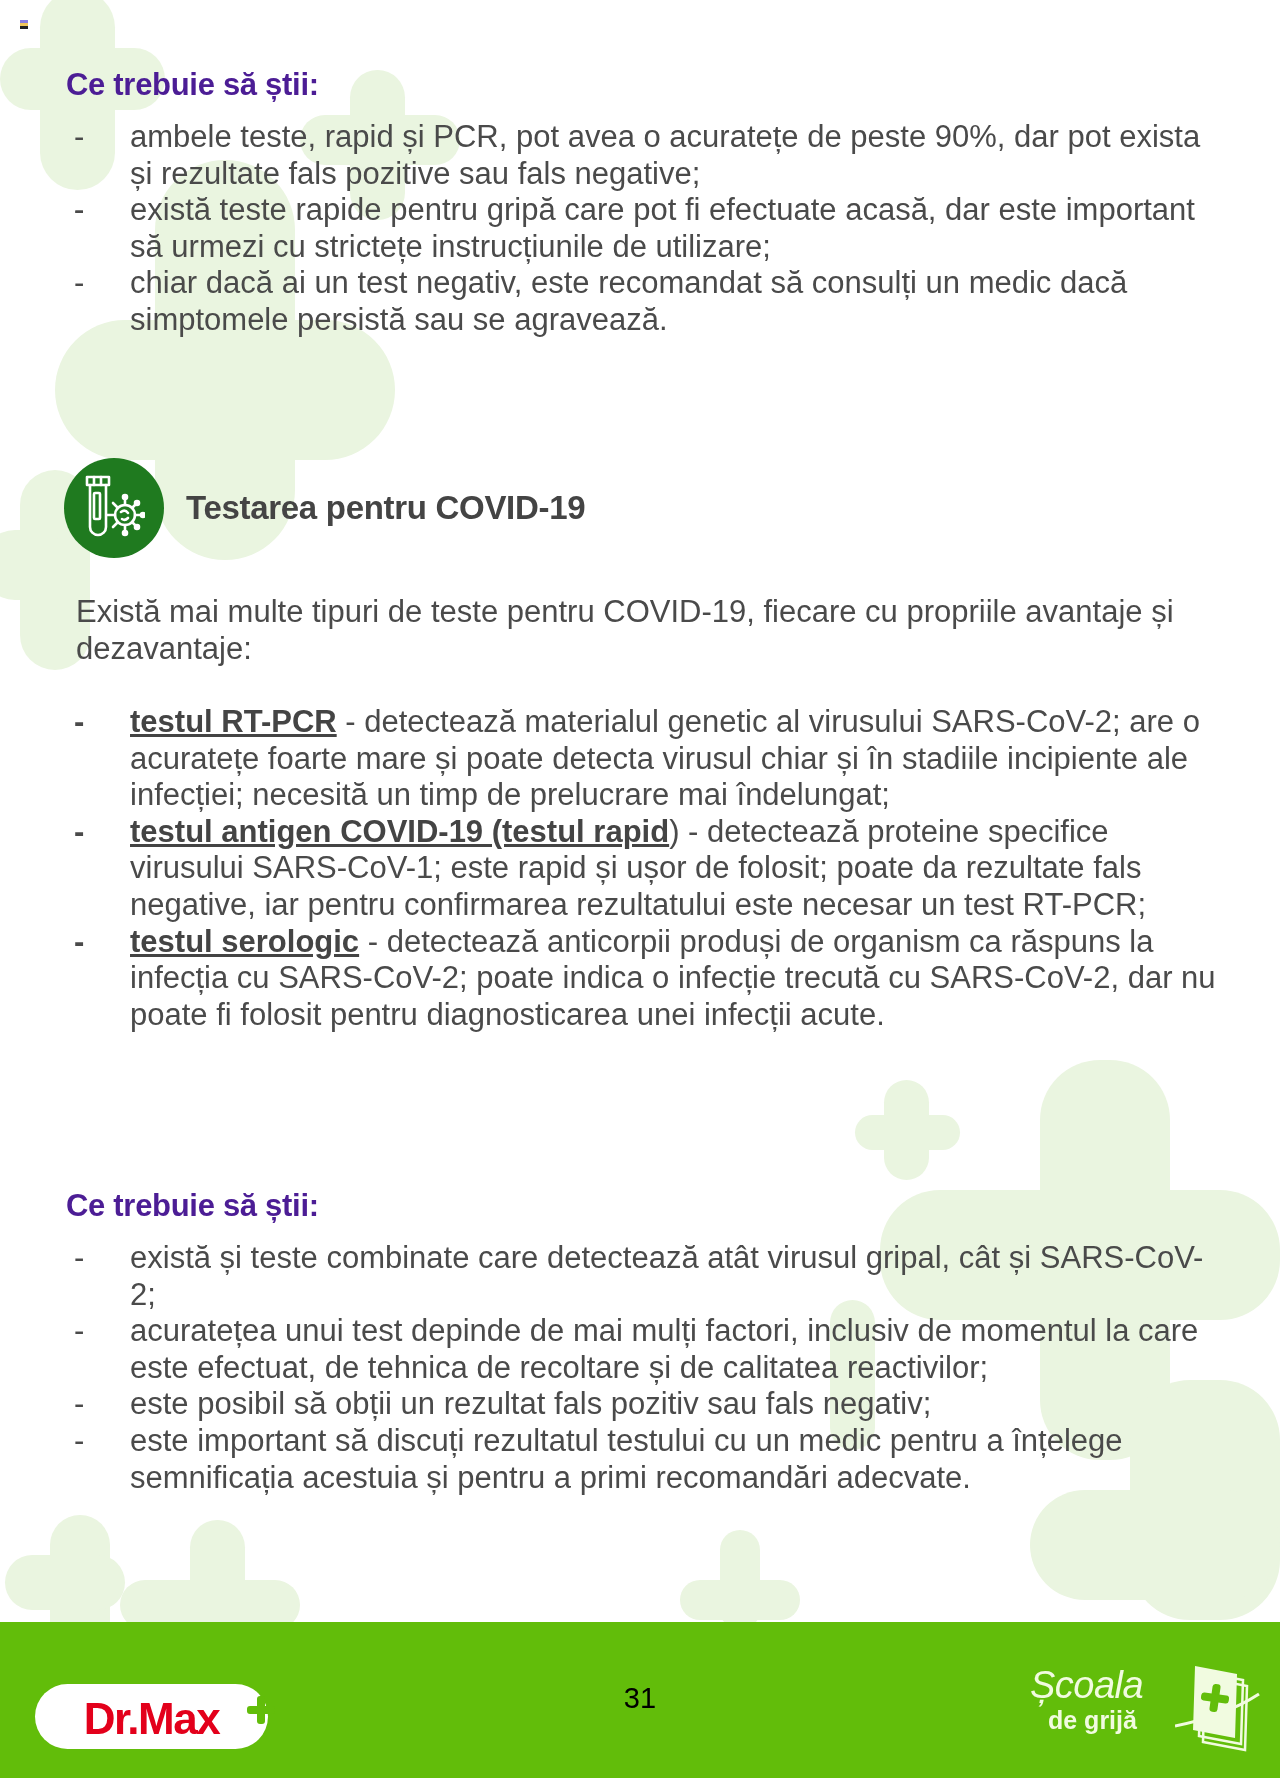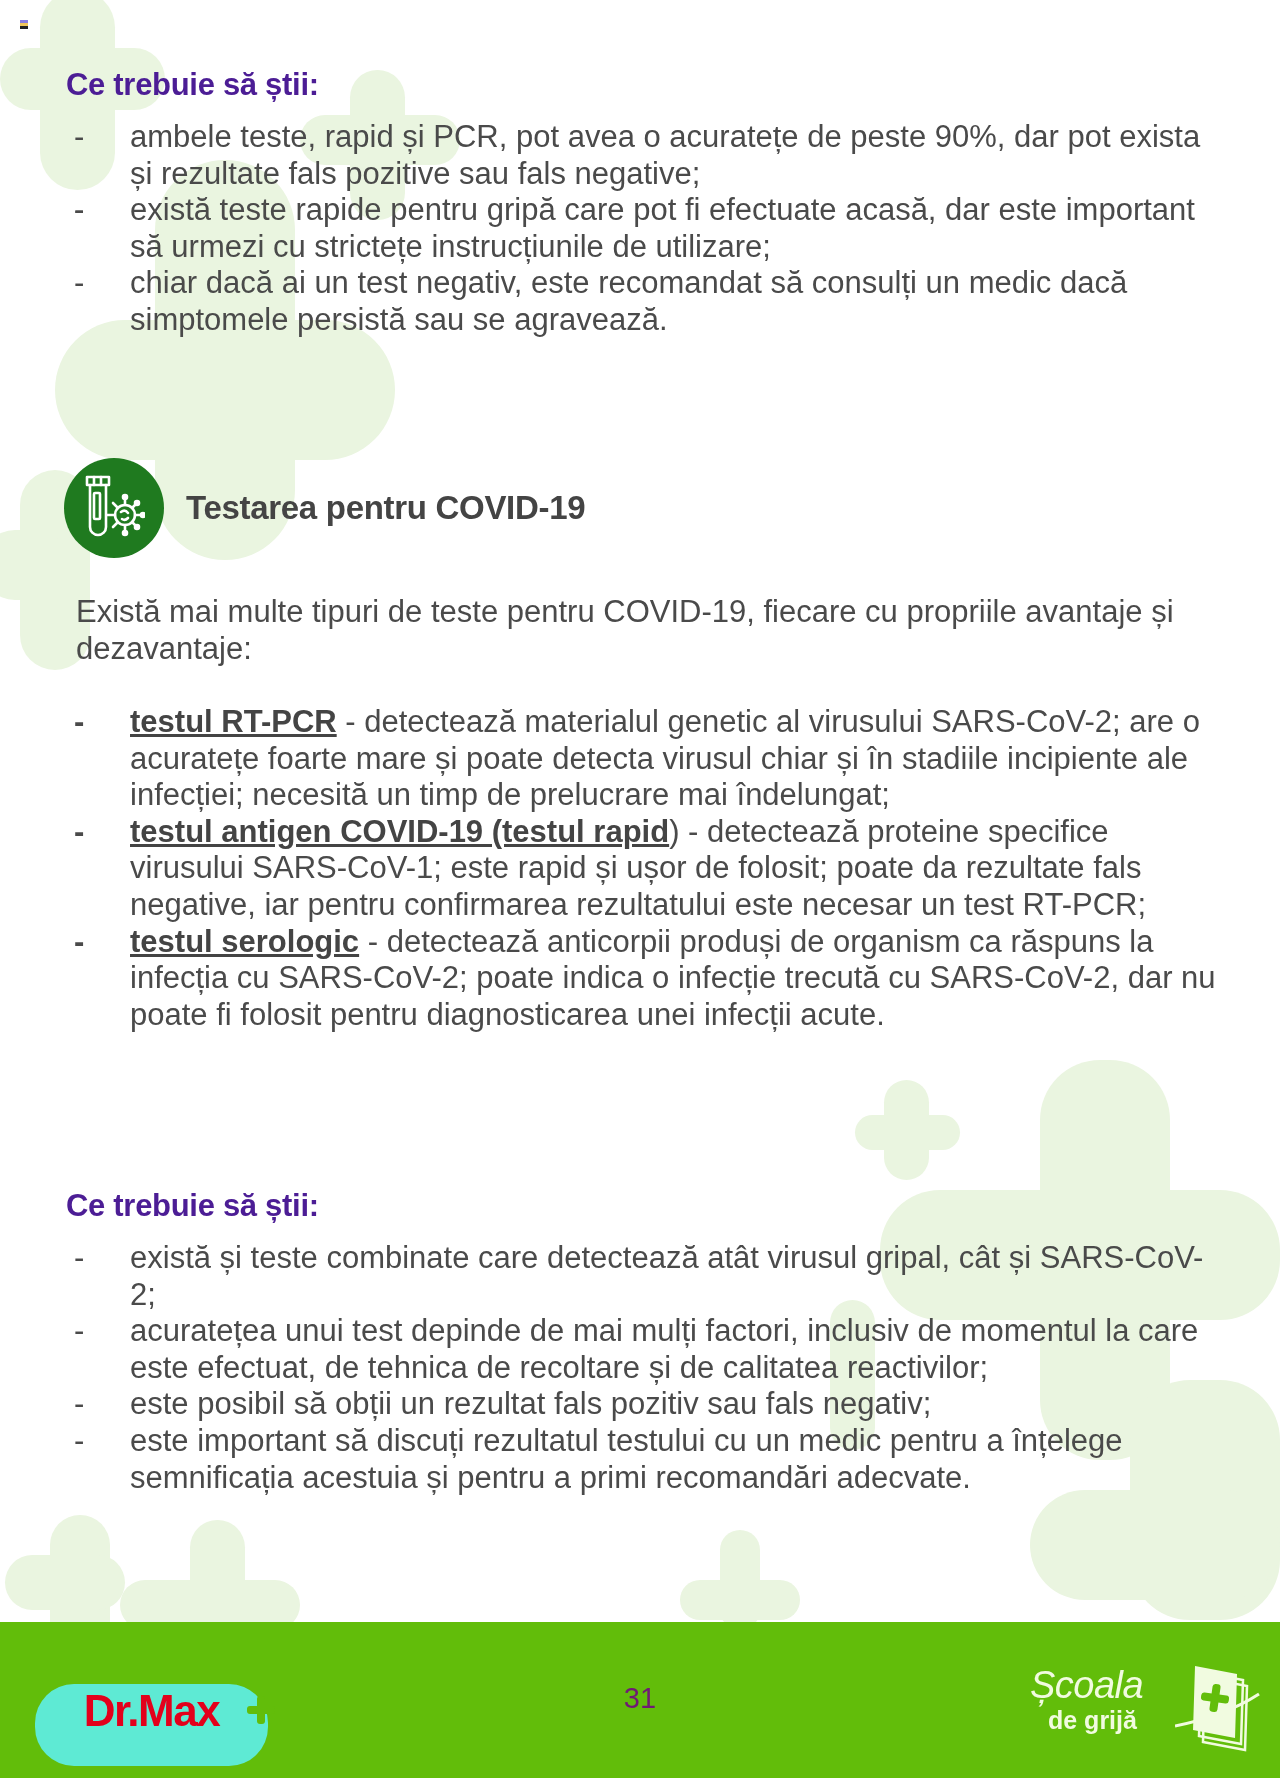--- a/index.html
+++ b/index.html
@@ -23,28 +23,28 @@
   .list li b { font-weight: bold; color: #444444; text-decoration: underline; }
   .list.bold-dash li .dash { font-weight: bold; }
 
   .section-head { position: absolute; left: 64px; top: 458px; height: 100px; display: flex; align-items: center; }
   .covid-icon { width: 100px; height: 100px; border-radius: 50%; background: #1f7a1f; display: flex; align-items: center; justify-content: center; }
   .section-title { margin-left: 22px; font-weight: bold; font-size: 33px; color: #444444; letter-spacing: -0.3px; }
 
   .intro { position: absolute; left: 76px; top: 594px; width: 1150px; font-size: 31px; line-height: 36.6px; color: #4a4a4a; }
 
   .footer { position: absolute; left: 0; top: 1622px; width: 1280px; height: 156px; background: #62bd0a; z-index: 1; }
-  .logo-pill { position: absolute; left: 35px; top: 62px; width: 233px; height: 82px; background: #5eead4; border-radius: 39px; display: flex; align-items: flex-start; justify-content: center; }
+  .logo-pill { position: absolute; left: 35px; top: 62px; width: 233px; height: 65px; background: #ffffff; border-radius: 39px; display: flex; align-items: center; justify-content: center; }
   .logo-text { font-weight: bold; font-size: 44px; color: #e3001b; letter-spacing: -1.5px; position: relative; top: 2px; }
   .logo-plus { position: absolute; left: 212px; top: 12px; width: 28px; height: 28px; }
   .logo-plus::before, .logo-plus::after { content: ""; position: absolute; background: #62bd0a; border-radius: 3px; }
   .logo-plus::before { left: 10px; top: 0; width: 8px; height: 28px; }
   .logo-plus::after { left: 0; top: 10px; width: 28px; height: 8px; }
 
-  .page-number { position: absolute; left: 600px; top: 60px; width: 80px; text-align: center; font-size: 29px; color: #701a75; }
+  .page-number { position: absolute; left: 600px; top: 60px; width: 80px; text-align: center; font-size: 29px; color: #000000; }
 
   .school-logo { position: absolute; left: 1030px; top: 42px; width: 230px; height: 90px; }
   .school-word1 { position: absolute; left: 0; top: 0; font-style: italic; font-size: 38px; color: #f1fbe0; letter-spacing: -0.5px; }
   .school-word2 { position: absolute; left: 18px; top: 42px; font-weight: bold; font-size: 25px; color: #f1fbe0; }
   .school-book { position: absolute; left: 145px; top: 0; width: 85px; height: 90px; }
 </style>
 </head>
 <body>
 
 <div class="bg-layer">

